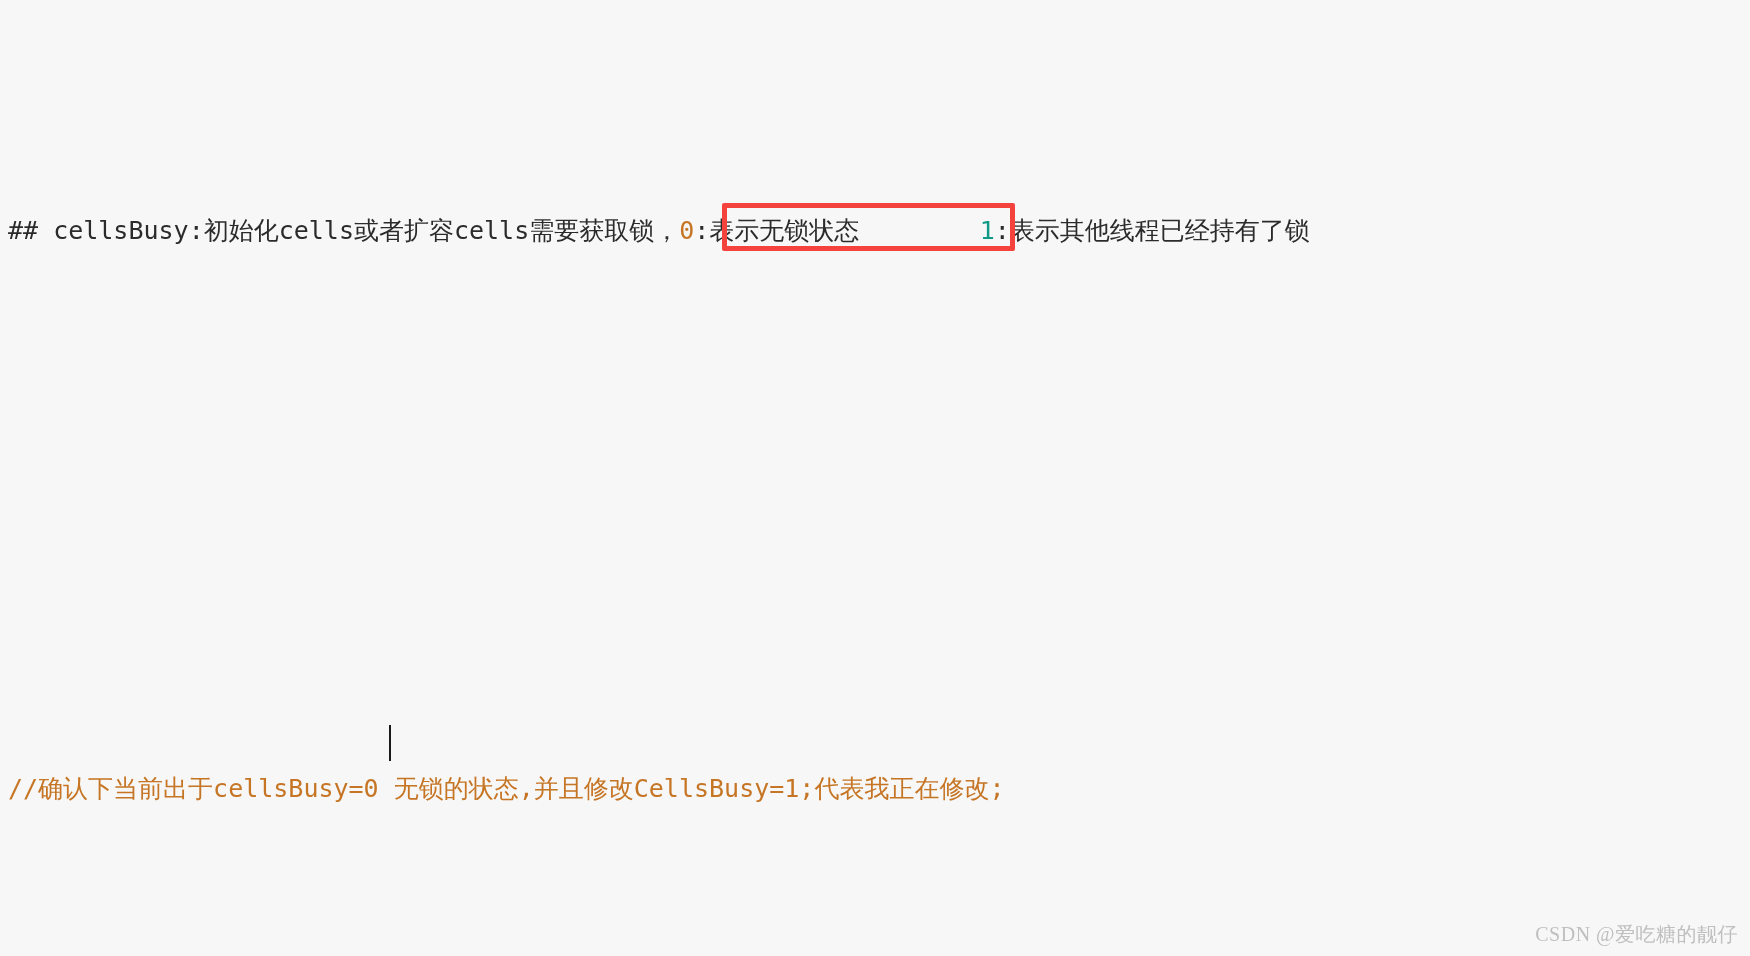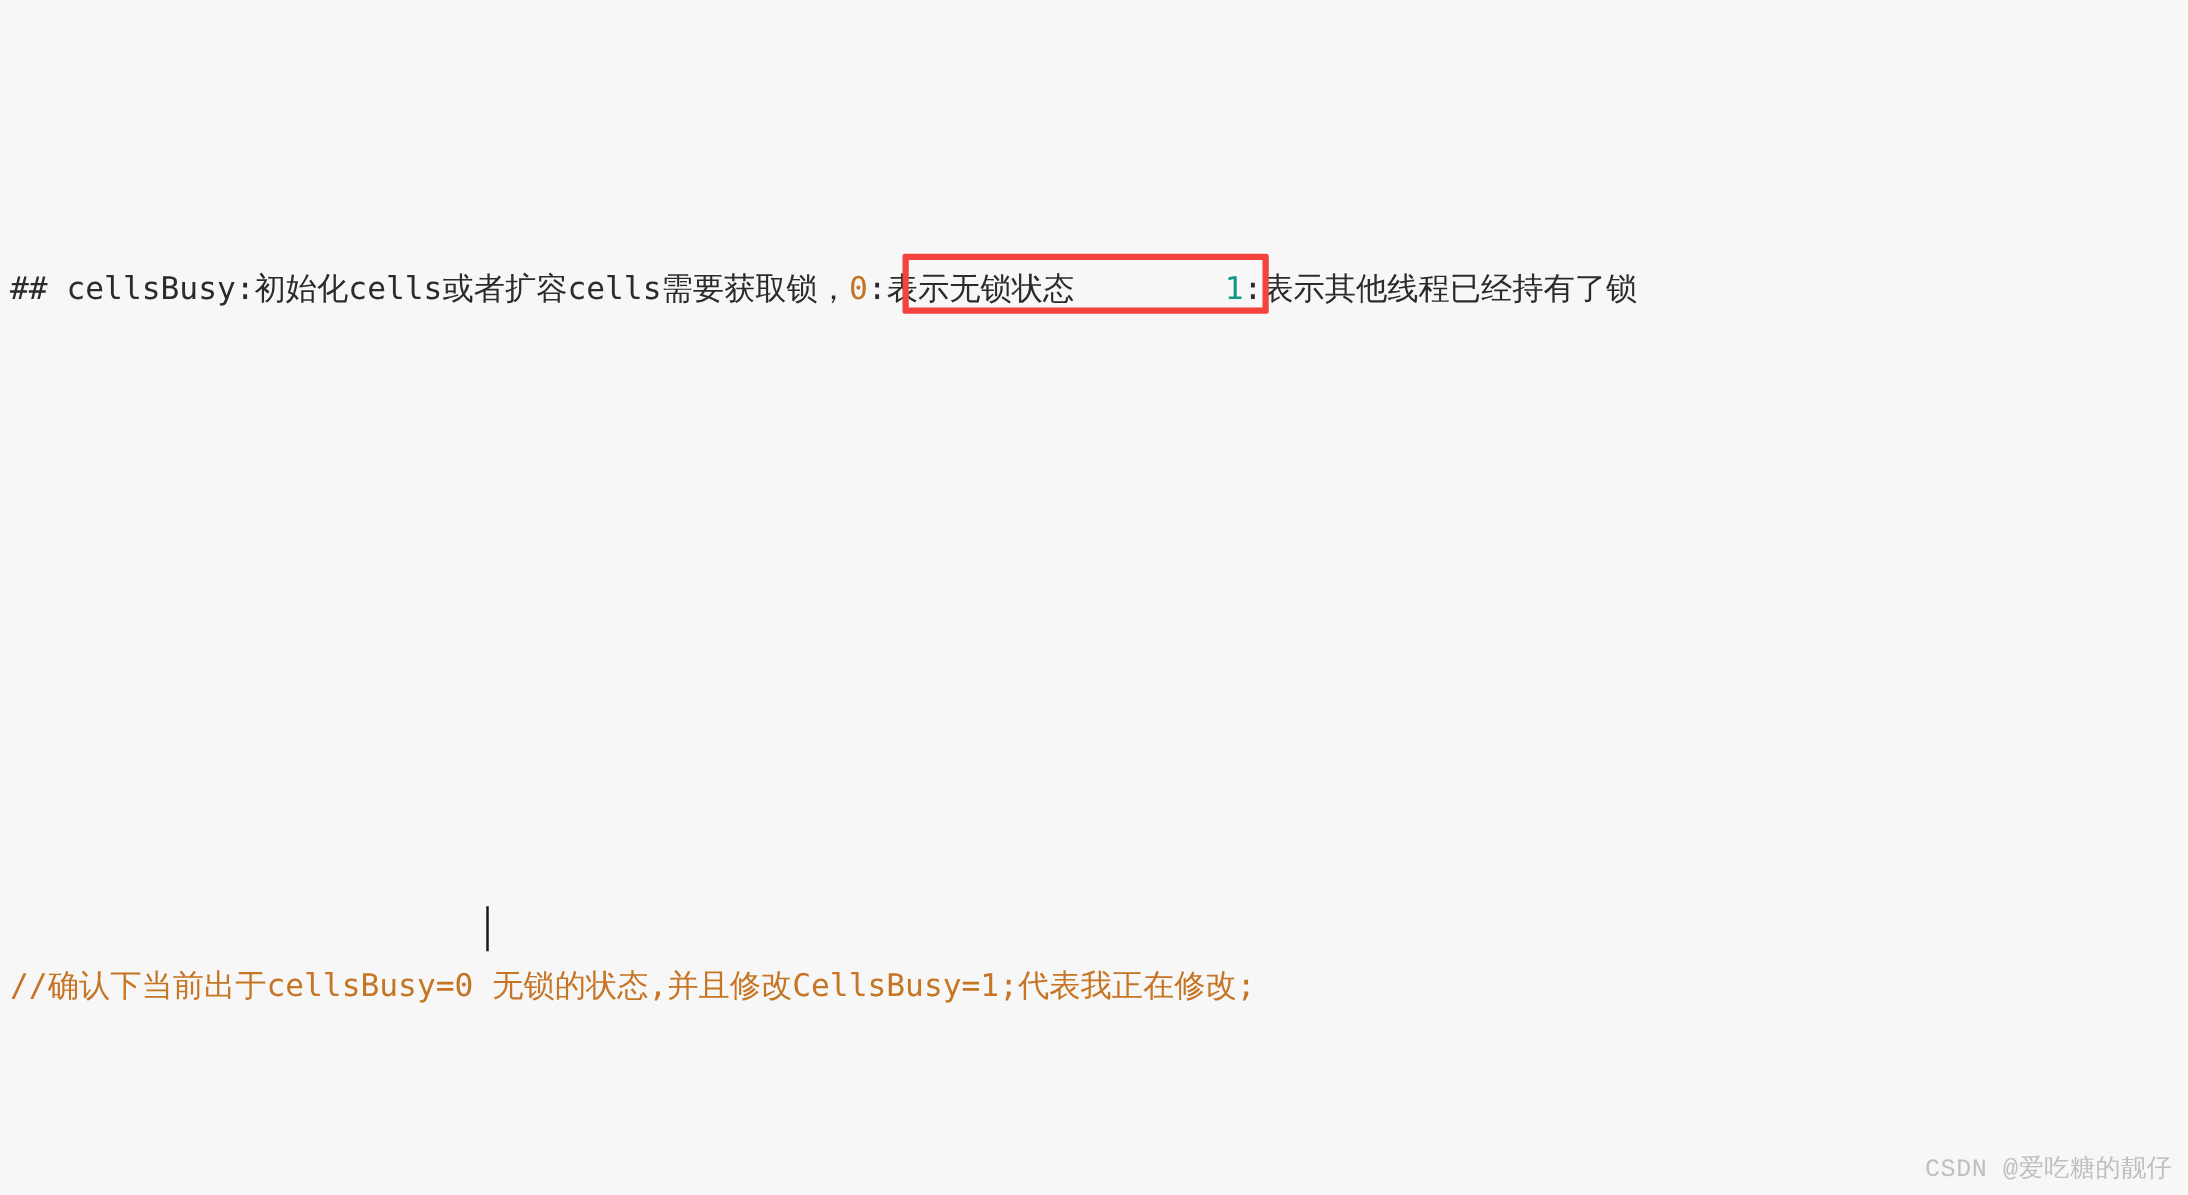--- a/index.html
+++ b/index.html
@@ -65,21 +65,21 @@
     background: #1a1a1a;
   }
 
   
   .watermark {
     position: absolute;
     right: 12px;
     bottom: 8px;
     color: #bfbfbf;
     font-size: 20px;
-    font-family: Liberation Mono, monospace;
+    font-family: Liberation Serif, serif;
     letter-spacing: 0.5px;
     white-space: nowrap;
   }
 </style>
 </head>
 <body>
 
 <div id="stage">
 
   <div class="code-block">

